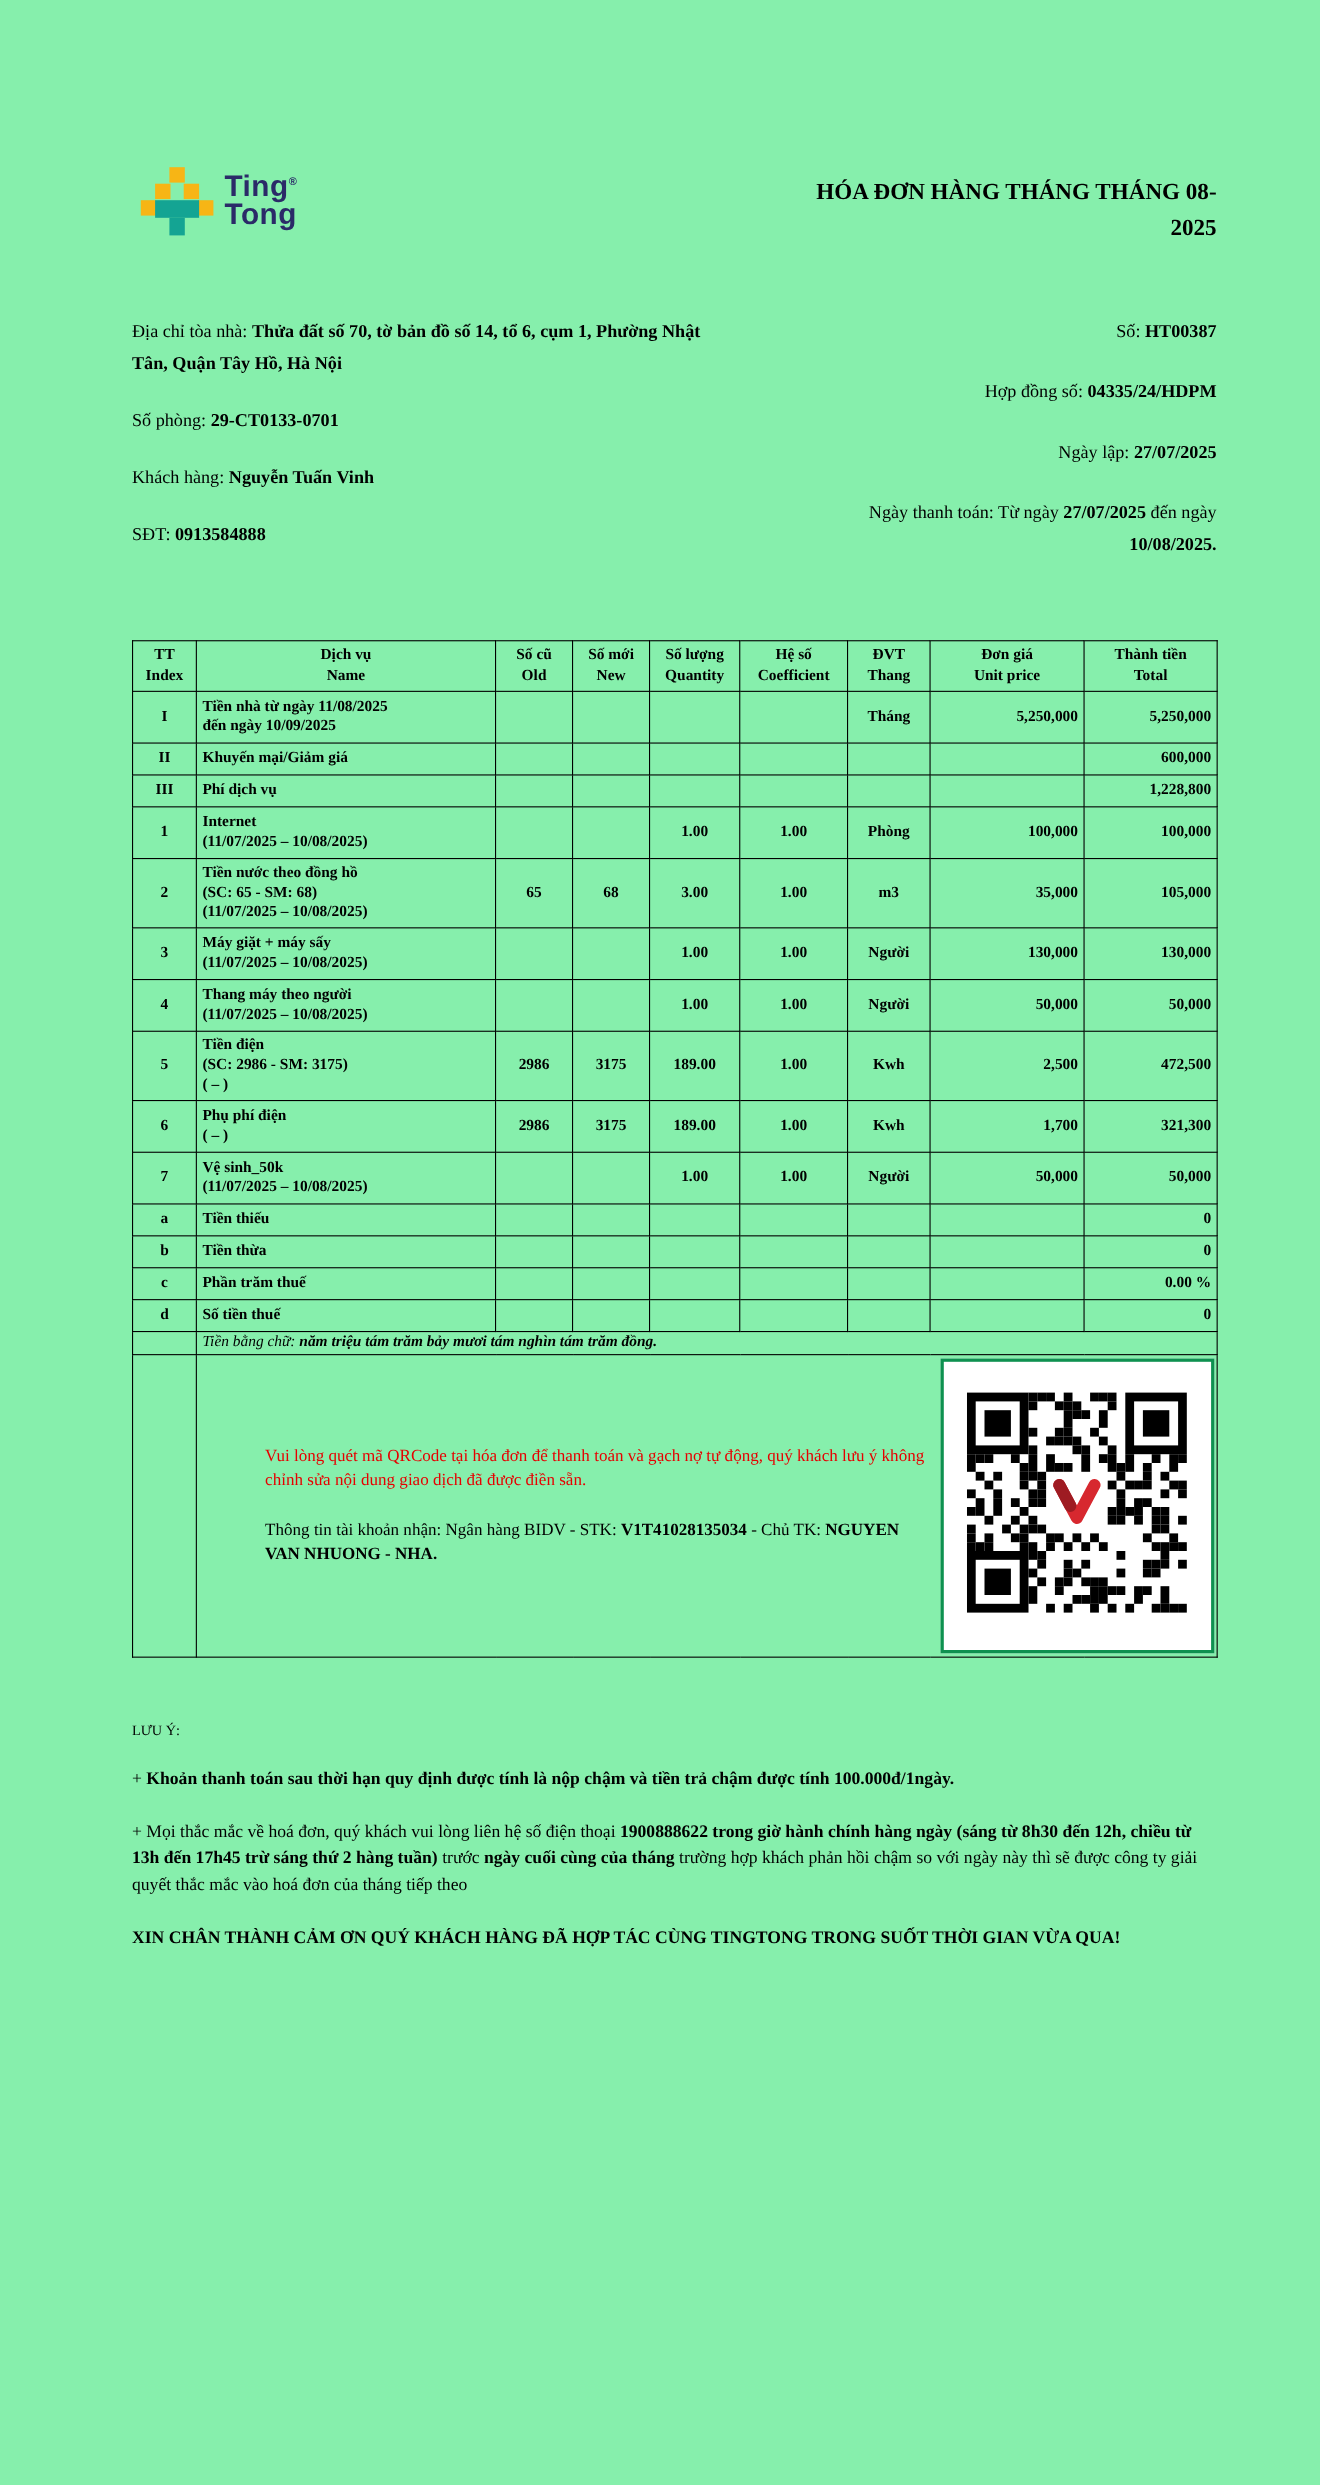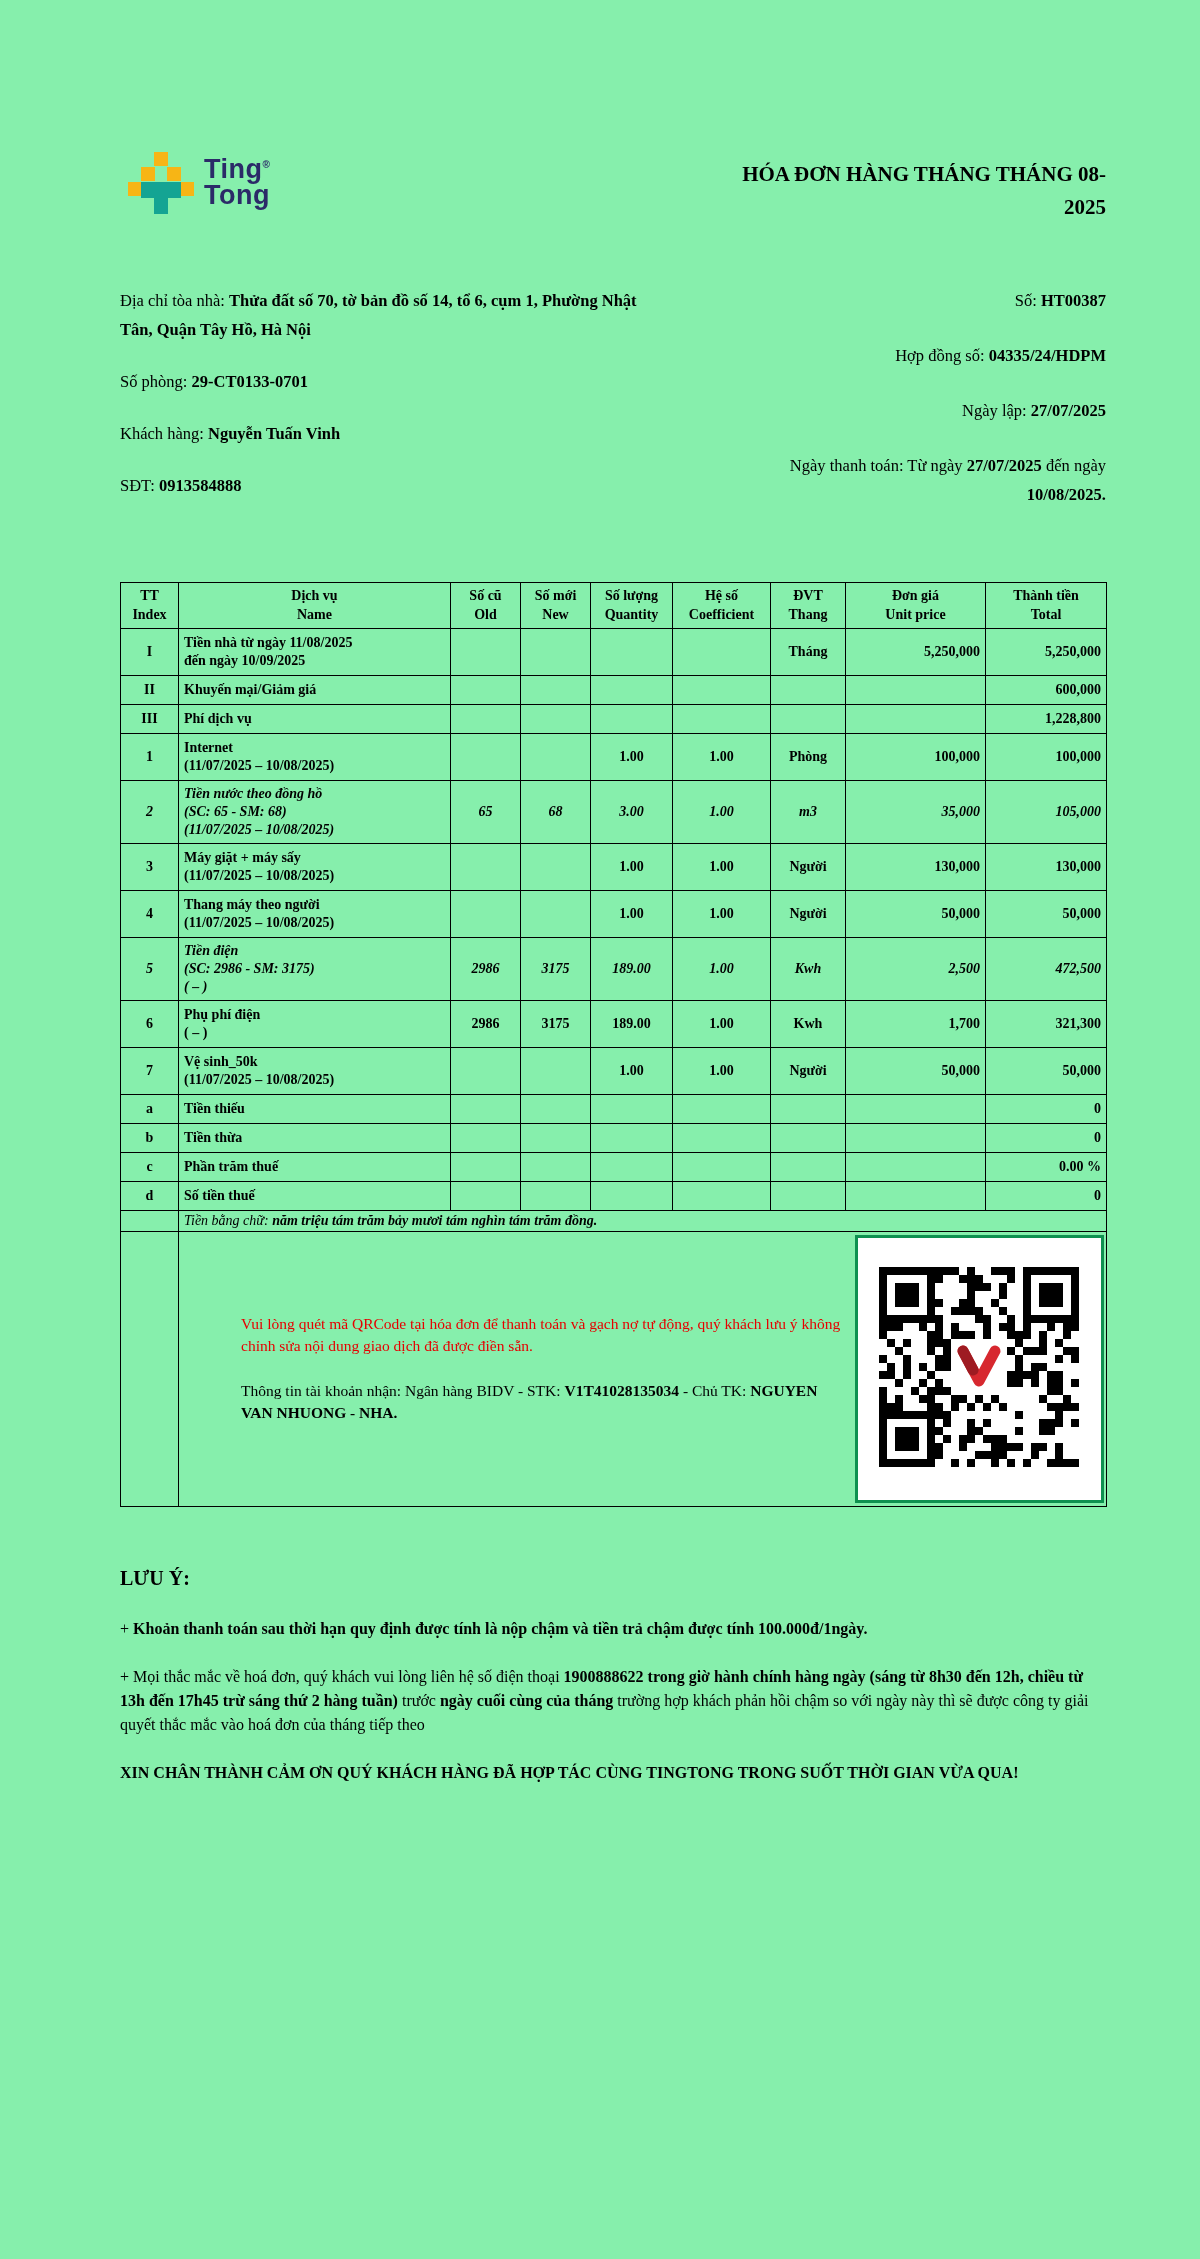--- a/index.html
+++ b/index.html
@@ -34,34 +34,34 @@
   
   table.inv{border-collapse:collapse;width:986px;margin-top:47px;table-layout:fixed;}
   table.inv th, table.inv td{border:1.6px solid #000;padding:2px 5px;font-size:14px;vertical-align:middle;}
   table.inv th{font-weight:bold;text-align:center;line-height:1.3;padding:4px 2px;}
   td.c-idx{text-align:center;font-weight:bold;}
   td.c-name{text-align:left;font-weight:bold;line-height:1.3;padding-left:7px;}
   td.c-mid{text-align:center;font-weight:bold;}
   td.c-money{text-align:right;font-weight:bold;padding-right:8px;}
   tr.h1 td{height:24px;}
   tr.h2 td{height:42px;}
-  tr.h3 td{height:58px;font-style:italic;}
+  tr.h3 td{height:58px;}
   td.words-cell{font-style:italic;font-size:15px;padding:6px 8px 6px 14px;}
   td.words-cell .b{font-style:italic;}
 
   
   .qr-row-inner{display:flex;align-items:center;justify-content:space-between;min-height:268px;}
   .pay-text{width:610px;padding:10px 6px 10px 62px;font-size:15.5px;line-height:1.45;}
   .red-note{color:#e60000;margin-bottom:22px;}
   .acct{color:#000;}
   .qr-box{width:244px;height:262px;border:3px solid #0e9150;background:#fff;display:flex;align-items:center;justify-content:center;margin:3px 2px 3px 0;}
 
   
   .notes{margin-top:56px;font-size:16px;line-height:1.5;}
-  .notes .heading{font-weight:bold;font-size:20px;margin-bottom:24px;}
+  .notes .heading{font-weight:normal;font-size:13px;margin-bottom:24px;}
   .notes p{margin:0 0 24px 0;}
 </style>
 </head>
 <body>
 
 <div class="page">
   <div class="content">
 
     <div class="header-row">
       <div class="logo">

